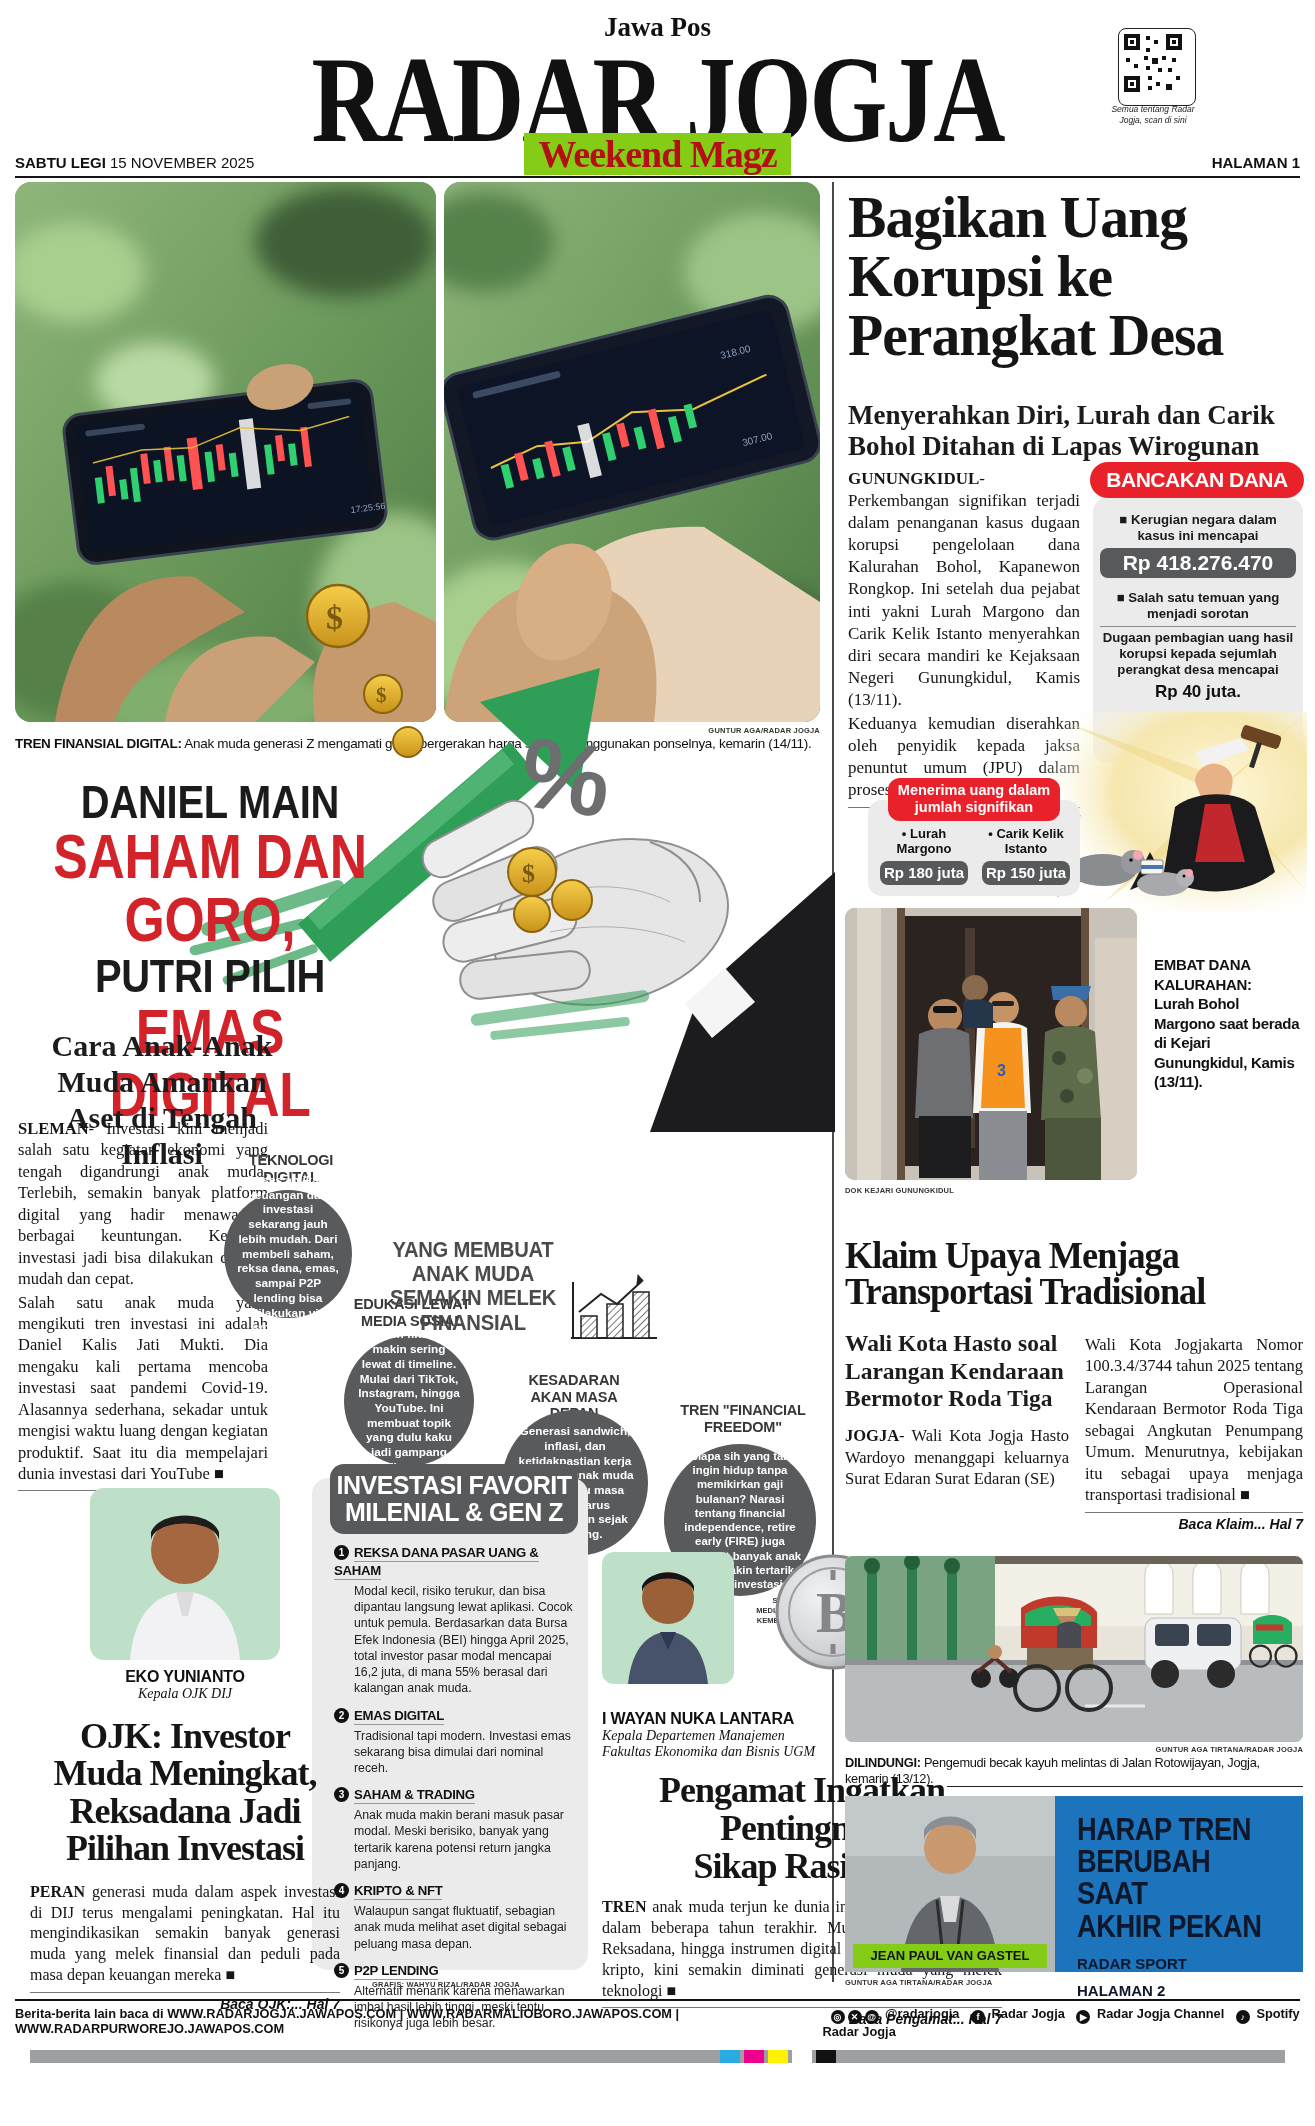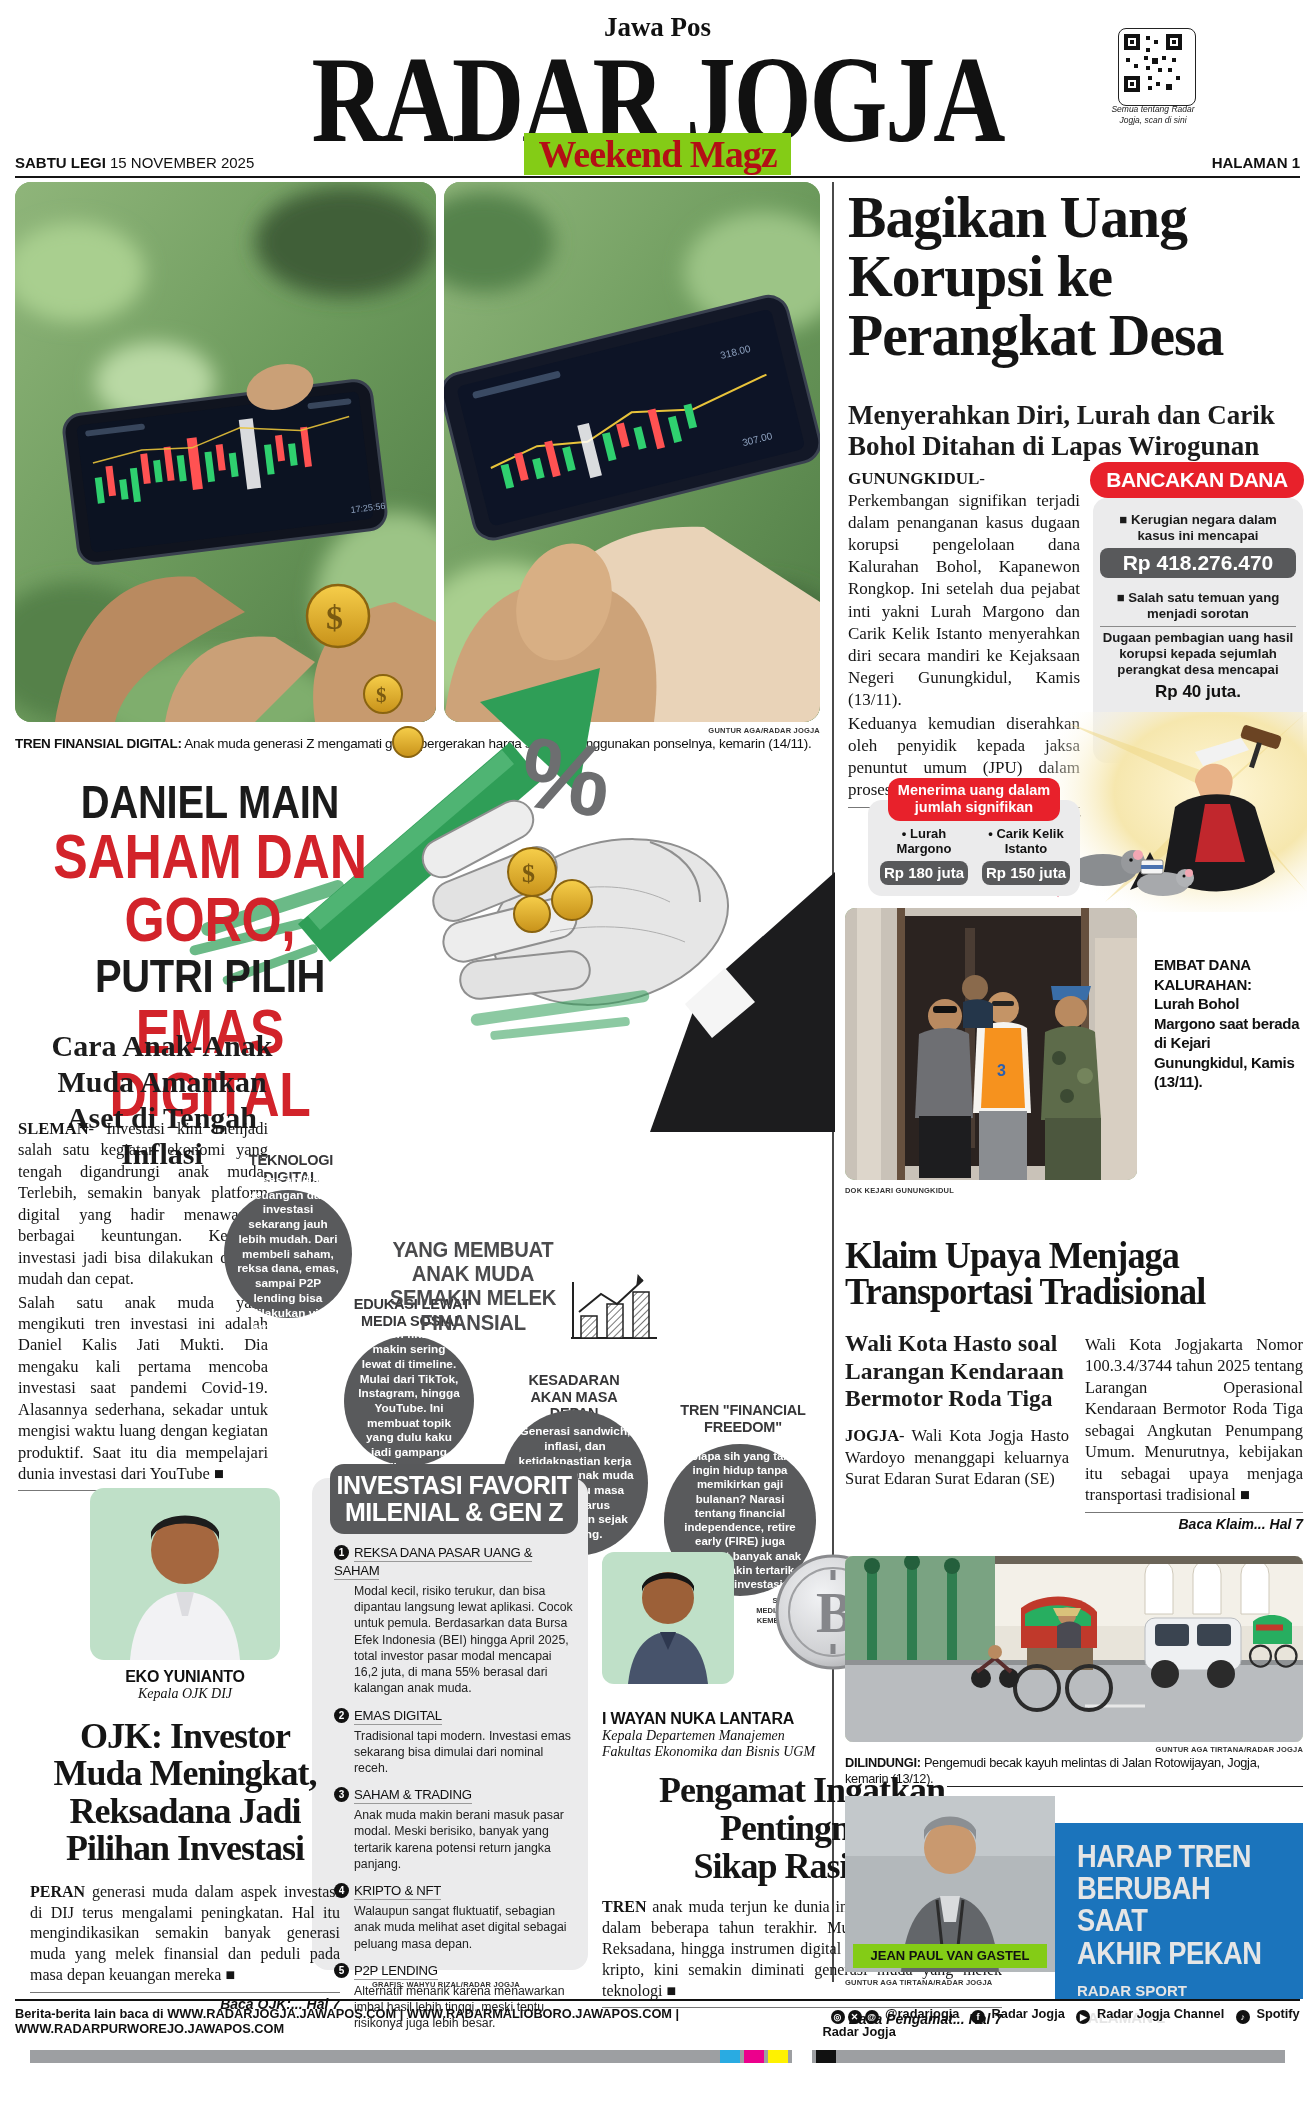--- a/index.html
+++ b/index.html
@@ -45,26 +45,26 @@
   .bubhead{font-size:14.5px;font-weight:700;text-align:center;color:#373739;line-height:1.15;letter-spacing:-.2px;}
   .bubble{border-radius:50%;background:#595a5c;color:#fff;display:flex;align-items:center;justify-content:center;
           text-align:center;padding:13px;box-sizing:border-box;font-size:11.8px;font-weight:600;line-height:1.25;}
   
   .invbox{background:#ebebec;border-radius:16px;}
   .invhead{background:#58595b;color:#fff;border-radius:14px;text-align:center;font-weight:700;
            font-size:25px;line-height:1.08;letter-spacing:-.5px;padding:8px 4px;}
   .invitem{margin:9px 14px 0 14px;}
   .invnum{display:inline-block;width:15px;height:15px;border-radius:50%;background:#111;color:#fff;
           font-size:10px;font-weight:700;text-align:center;line-height:15px;margin-right:5px;vertical-align:1px;}
-  .invtitle{font-size:13.2px;font-weight:400;letter-spacing:-.3px;border-bottom:1px solid #9a9a9a;padding-bottom:1px;}
+  .invtitle{font-size:13.2px;font-weight:700;letter-spacing:-.3px;border-bottom:1px solid #9a9a9a;padding-bottom:1px;}
   .invtext{font-size:12.3px;line-height:1.32;margin:4px 0 0 20px;color:#222;}
   .person-name{font-size:16px;font-weight:700;letter-spacing:-.2px;}
   .person-title{font-family:"Liberation Serif",serif;font-style:italic;font-size:14px;}
   
-  .bluebox{background:#1b74bc;color:#e5e5e5;margin-top:27px;}
+  .bluebox{background:#1b74bc;color:#0f172a;}
   .sporthead{font-size:31px;font-weight:700;line-height:1.04;letter-spacing:-.5px;
              transform:scaleX(.88);transform-origin:left top;}
   .yellowtag{background:#84cc16;color:#111;font-weight:700;font-size:13px;text-align:center;}
   
   .footrule{left:15px;right:15px;top:1999px;height:0;border-top:2.5px solid #111;}
   .footer{top:2006px;left:15px;right:15px;font-size:12.8px;font-weight:700;display:flex;justify-content:space-between;}
   .sicon{display:inline-block;width:14px;height:14px;border-radius:50%;background:#111;color:#fff;
          font-size:9px;line-height:14px;text-align:center;margin:0 3px 0 8px;vertical-align:-2px;}
   .colorbar{top:2050px;left:30px;right:30px;height:13px;background:#9d9fa2;}
   .csq{position:absolute;top:0;width:20px;height:13px;}

